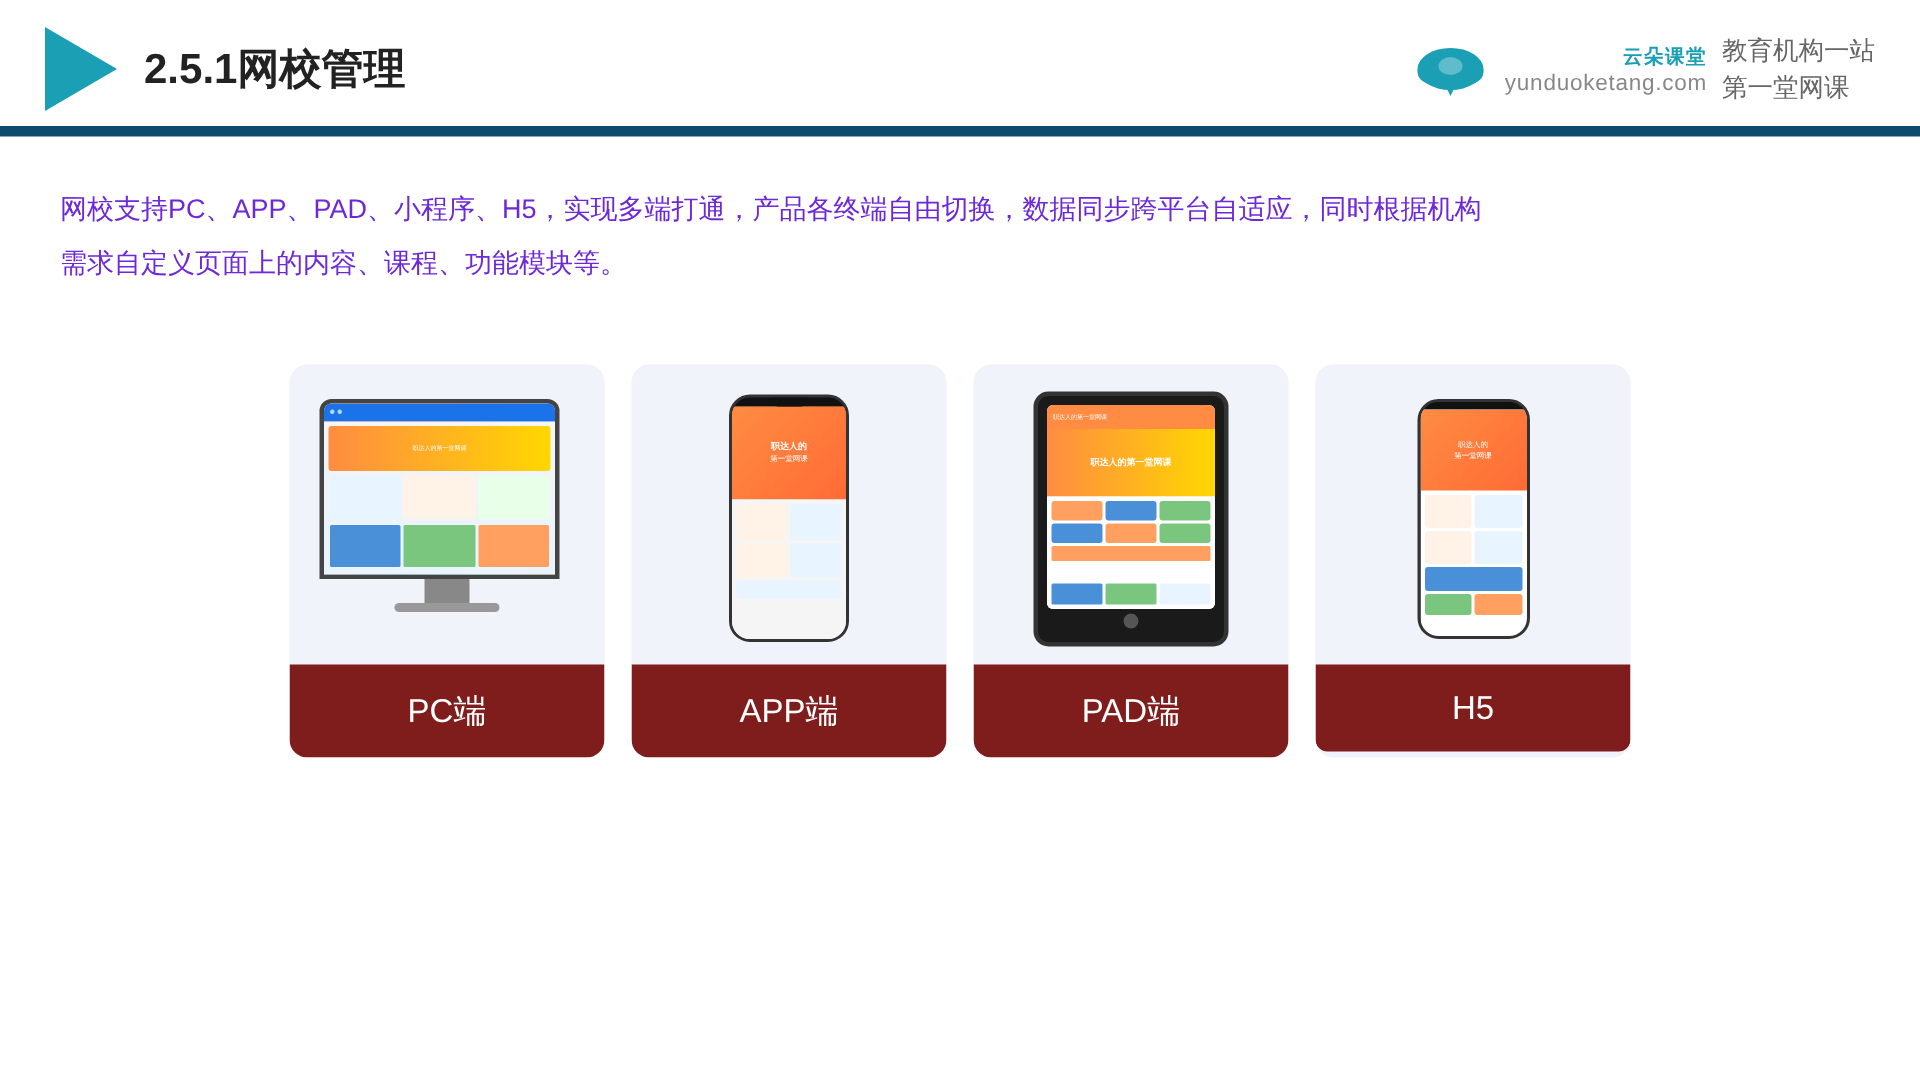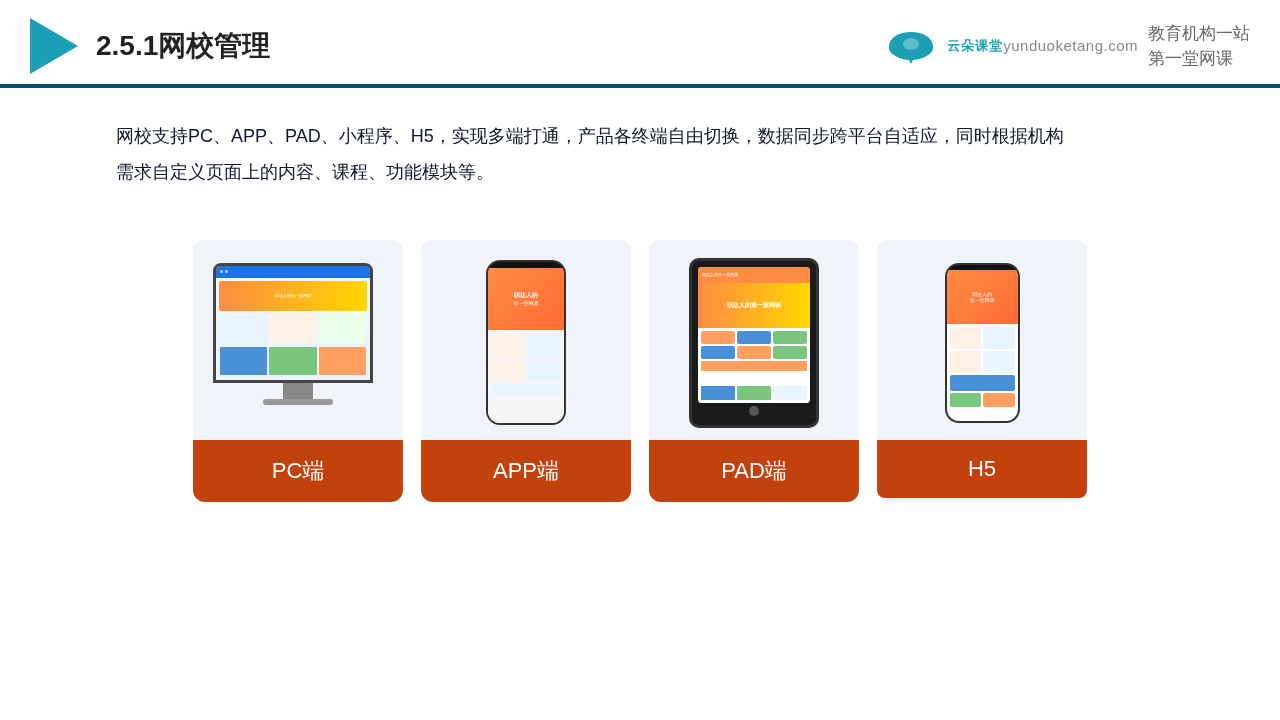--- a/index.html
+++ b/index.html
@@ -10,21 +10,21 @@
       font-family: 'Microsoft YaHei', 'PingFang SC', sans-serif;
       overflow: hidden;
     }
 
     
     .header {
       display: flex;
       align-items: center;
       justify-content: space-between;
       padding: 18px 30px 10px 30px;
-      border-bottom: 4px solid #0c4a6e;
+      border-bottom: 7px solid #0c4a6e;
     }
     .header-left {
       display: flex;
       align-items: center;
       gap: 18px;
     }
     .logo-triangle {
       width: 0;
       height: 0;
       border-top: 28px solid transparent;
@@ -36,22 +36,22 @@
       font-weight: bold;
       color: #222;
     }
     .header-right {
       display: flex;
       align-items: center;
       gap: 10px;
     }
     .brand-logo {
       display: flex;
-      flex-direction: row;
-      align-items: flex-start;
+      flex-direction: column;
+      align-items: flex-end;
     }
     .brand-text-main {
       font-size: 13px;
       color: #1a9fb5;
       font-weight: bold;
       letter-spacing: 1px;
     }
     .brand-text-sub {
       font-size: 15px;
       color: #888;
@@ -61,23 +61,23 @@
       display: flex;
       flex-direction: column;
       align-items: flex-start;
       font-size: 17px;
       color: #666;
       line-height: 1.5;
     }
 
     
     .description {
-      padding: 30px 80px 10px 116px;
+      padding: 30px 80px 10px 40px;
       font-size: 18px;
-      color: #0f172a;
+      color: #6d28d9;
       line-height: 2;
     }
 
     
     .cards-container {
       display: flex;
       gap: 18px;
       padding: 30px 60px 30px 60px;
       justify-content: center;
       margin-top: 10px;
@@ -99,21 +99,21 @@
       height: 200px;
       display: flex;
       align-items: center;
       justify-content: center;
       padding: 20px 15px 15px 15px;
       background: #f0f4fa;
     }
 
     .card-label {
       width: 100%;
-      background: #c2410c;
+      background: #7f1d1d;
       color: white;
       text-align: center;
       font-size: 22px;
       padding: 16px 0;
       border-radius: 0 0 8px 8px;
     }
 
     
     .pc-monitor {
       position: relative;

